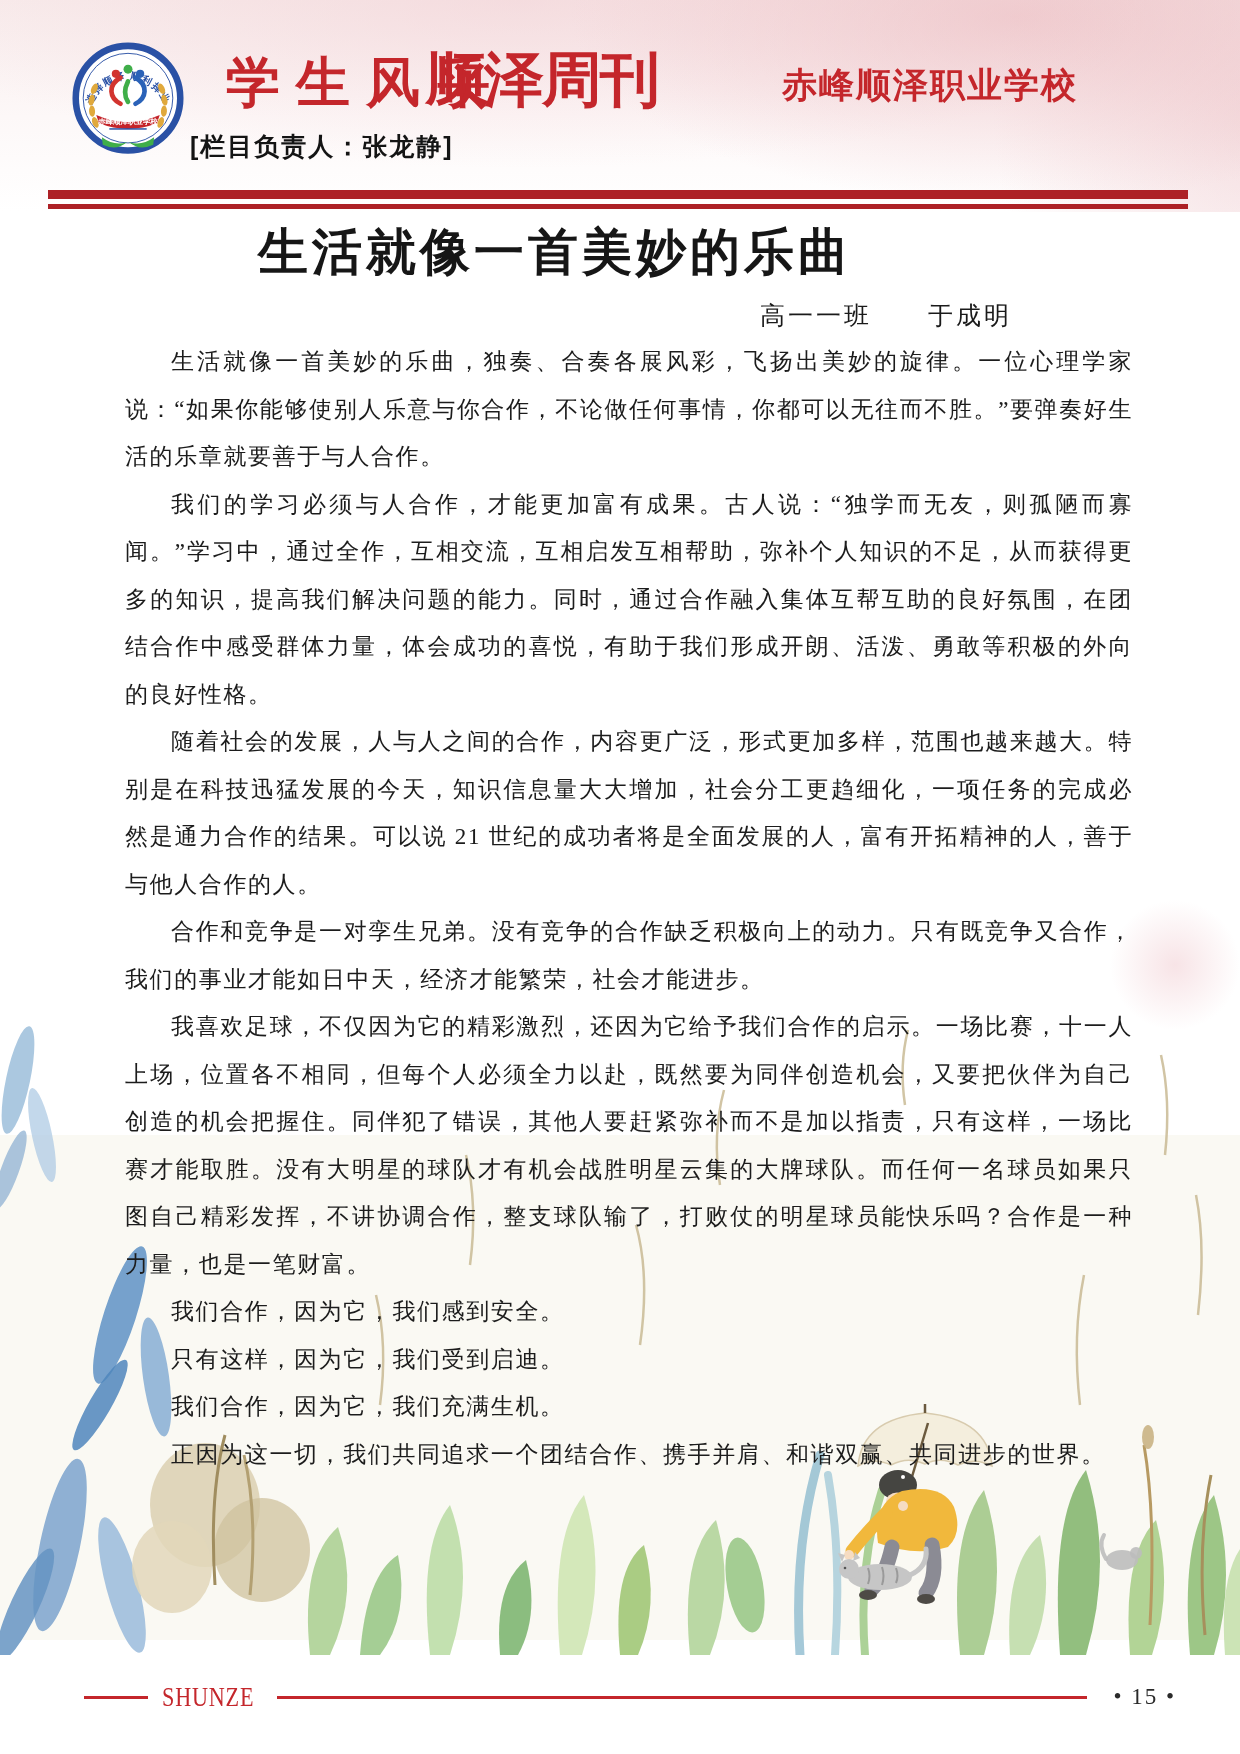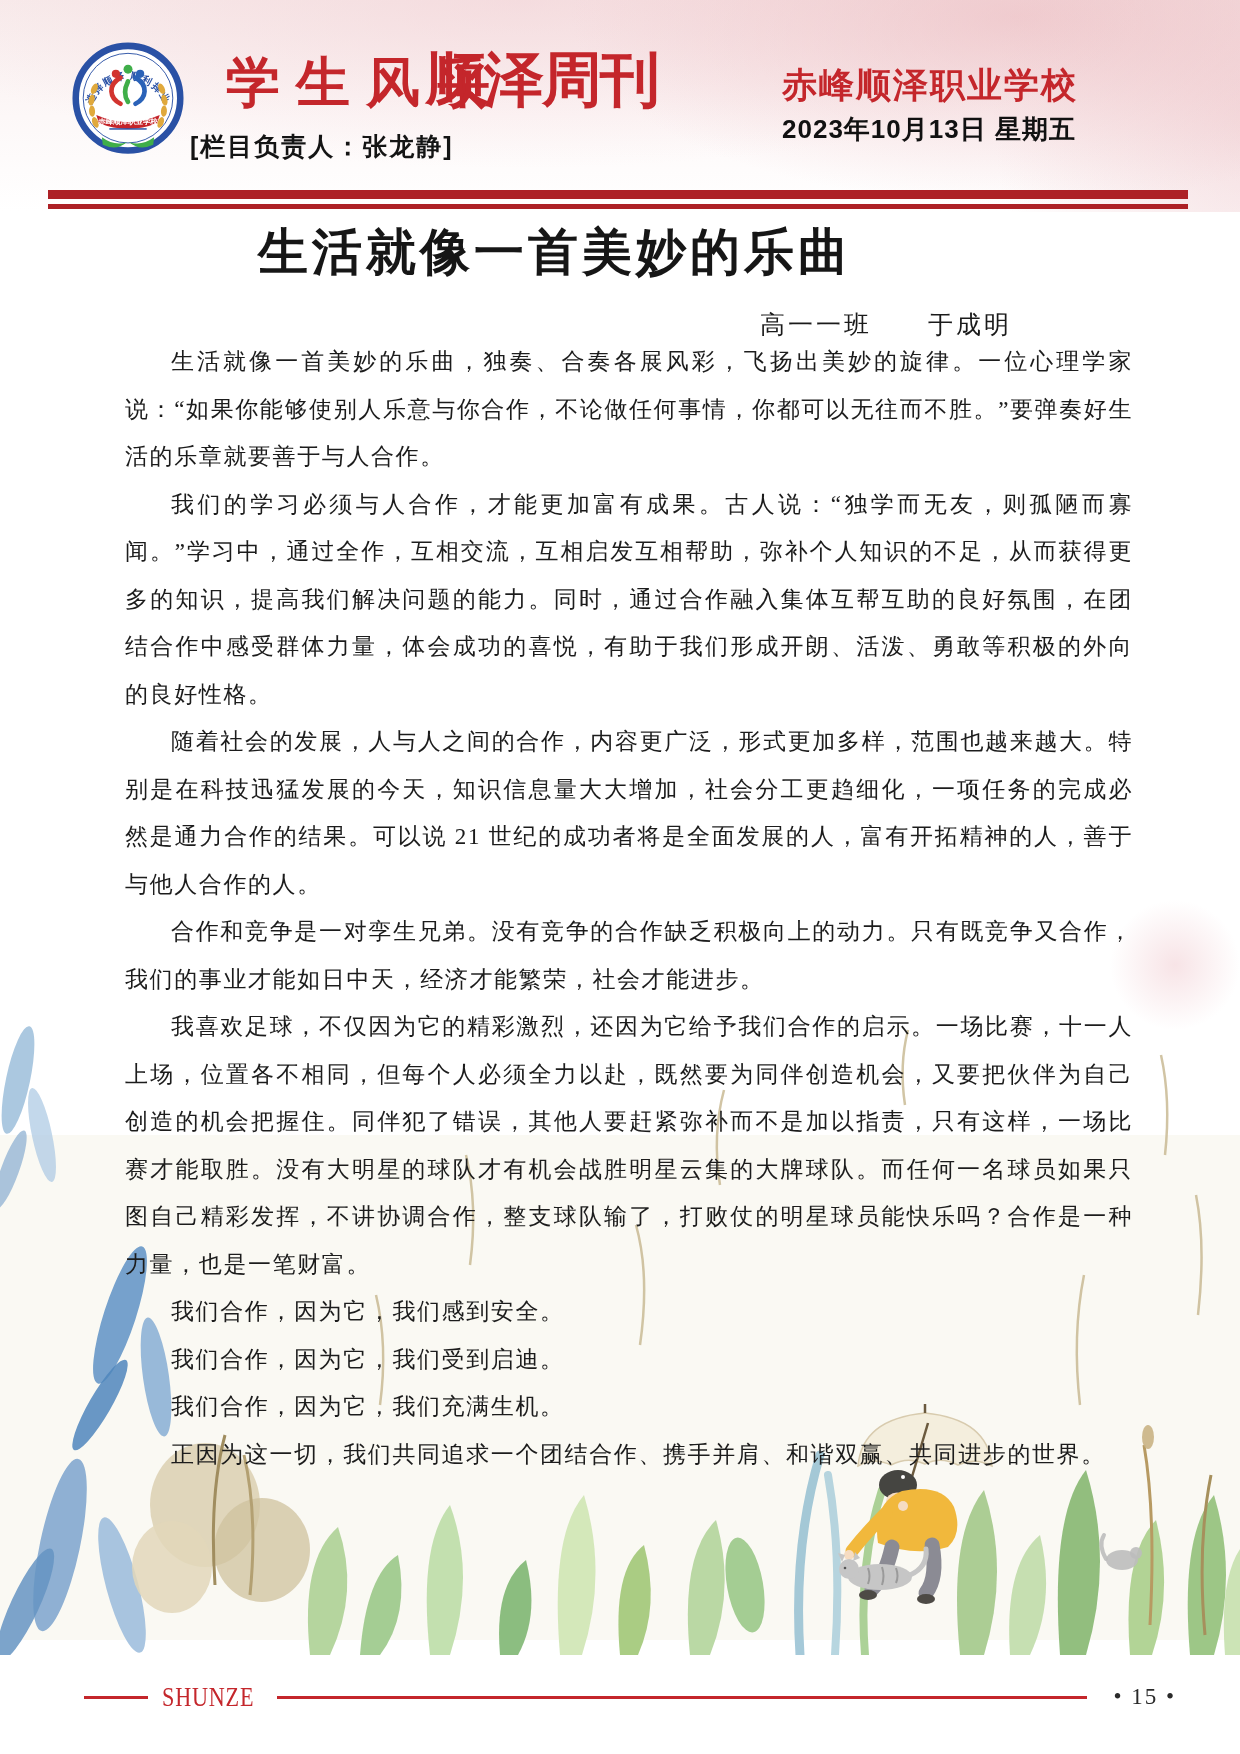--- a/index.html
+++ b/index.html
@@ -53,21 +53,21 @@
   .line-thick{height:9px;background:var(--divider-red);}
   .line-thin{height:5px;background:var(--divider-red);margin-top:5px;}
 
   
   .article-title{
     position:absolute;left:0;top:219px;width:1110px;
     text-align:center;font-size:50px;font-weight:600;
     color:#161616;letter-spacing:4px;z-index:2;white-space:nowrap;
   }
   .byline{
-    position:absolute;left:125px;top:308px;width:887px;
+    position:absolute;left:125px;top:299px;width:887px;
     text-align:right;font-size:25px;color:#1a1a1a;letter-spacing:3px;z-index:2;
   }
   .article-body{position:absolute;left:125px;top:338px;width:1008px;z-index:2;}
   .article-body p{
     margin:0;font-size:23px;line-height:47.5px;color:var(--text-black);
     text-align:justify;text-indent:2em;letter-spacing:1.6px;
   }
 
   
   .pink-smudge{
@@ -139,21 +139,20 @@
 
     <div class="header-left">
       <div class="column-title">学生风采</div>
       <div class="column-editor">[栏目负责人：张龙静]</div>
     </div>
 
     <div class="masthead">顺泽周刊</div>
 
     <div class="header-right">
       <div class="school-name">赤峰顺泽职业学校</div>
-      <div class="date-line">2023年10月13日  星期五</div>
     </div>
   </div>
 
   <div class="divider">
     <div class="line-thick"></div>
     <div class="line-thin"></div>
   </div>
 
   <div class="pink-smudge"></div>
 
@@ -254,21 +253,21 @@
 
   <div class="article-title">生活就像一首美妙的乐曲</div>
   <div class="byline">高一一班　　于成明</div>
   <div class="article-body">
       <p>生活就像一首美妙的乐曲，独奏、合奏各展风彩，飞扬出美妙的旋律。一位心理学家说：“如果你能够使别人乐意与你合作，不论做任何事情，你都可以无往而不胜。”要弹奏好生活的乐章就要善于与人合作。</p>
       <p>我们的学习必须与人合作，才能更加富有成果。古人说：“独学而无友，则孤陋而寡闻。”学习中，通过全作，互相交流，互相启发互相帮助，弥补个人知识的不足，从而获得更多的知识，提高我们解决问题的能力。同时，通过合作融入集体互帮互助的良好氛围，在团结合作中感受群体力量，体会成功的喜悦，有助于我们形成开朗、活泼、勇敢等积极的外向的良好性格。</p>
       <p>随着社会的发展，人与人之间的合作，内容更广泛，形式更加多样，范围也越来越大。特别是在科技迅猛发展的今天，知识信息量大大增加，社会分工更趋细化，一项任务的完成必然是通力合作的结果。可以说 21 世纪的成功者将是全面发展的人，富有开拓精神的人，善于与他人合作的人。</p>
       <p>合作和竞争是一对孪生兄弟。没有竞争的合作缺乏积极向上的动力。只有既竞争又合作，我们的事业才能如日中天，经济才能繁荣，社会才能进步。</p>
       <p>我喜欢足球，不仅因为它的精彩激烈，还因为它给予我们合作的启示。一场比赛，十一人上场，位置各不相同，但每个人必须全力以赴，既然要为同伴创造机会，又要把伙伴为自己创造的机会把握住。同伴犯了错误，其他人要赶紧弥补而不是加以指责，只有这样，一场比赛才能取胜。没有大明星的球队才有机会战胜明星云集的大牌球队。而任何一名球员如果只图自己精彩发挥，不讲协调合作，整支球队输了，打败仗的明星球员能快乐吗？合作是一种力量，也是一笔财富。</p>
       <p>我们合作，因为它，我们感到安全。</p>
-      <p>我们合作，因为它，我们受到启迪。</p>
+      <p>只有这样，因为它，我们受到启迪。</p>
       <p>我们合作，因为它，我们充满生机。</p>
       <p>正因为这一切，我们共同追求一个团结合作、携手并肩、和谐双赢、共同进步的世界。</p>
     </div>
 
   <div class="footer">
     <div class="short-line"></div>
     <div class="brand">SHUNZE</div>
     <div class="long-line"></div>
     <div class="page-number">• 15 •</div>
   </div>

